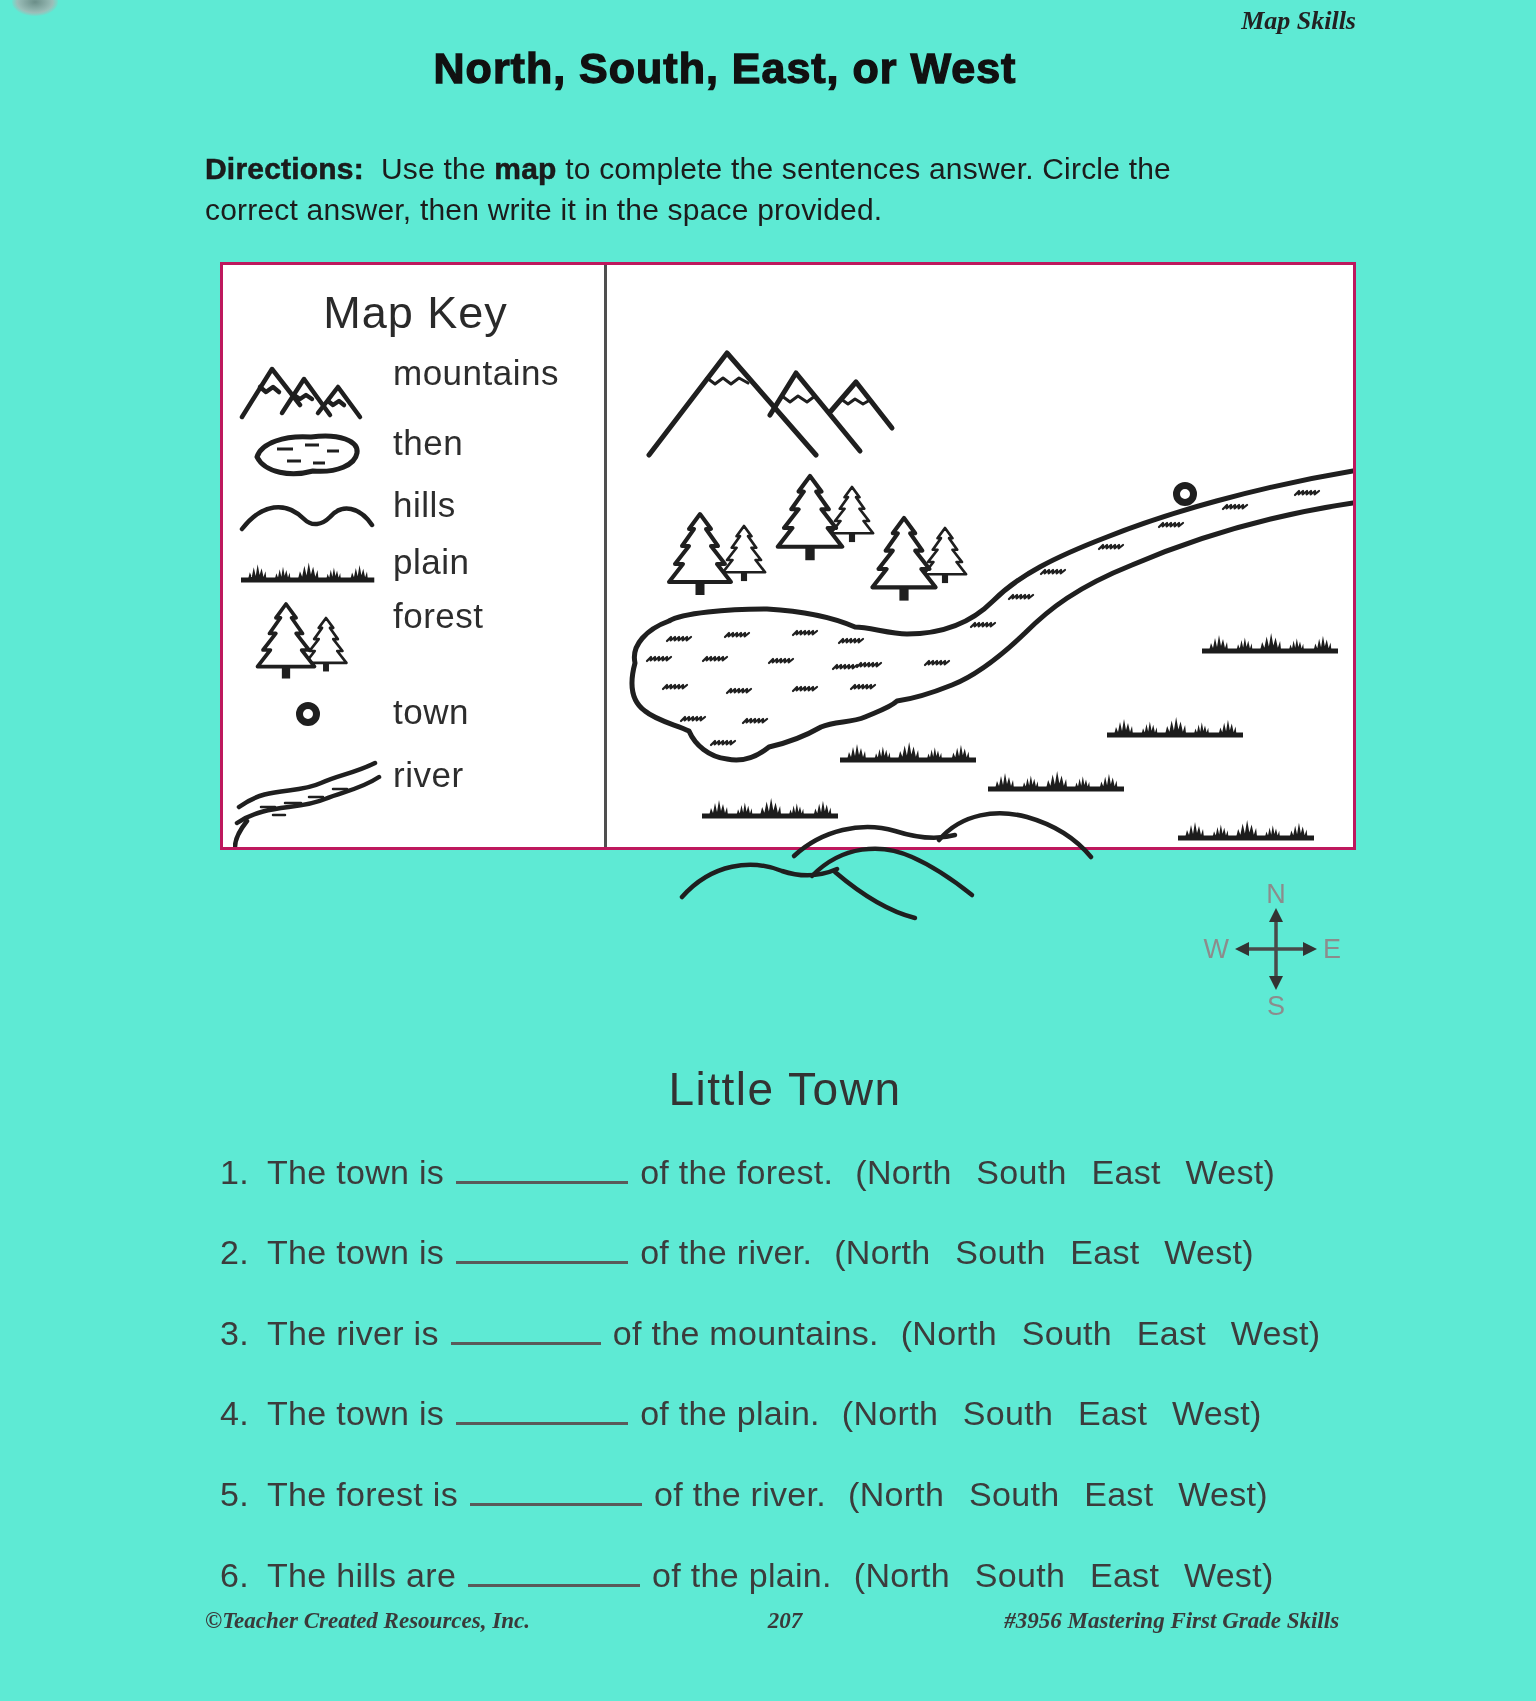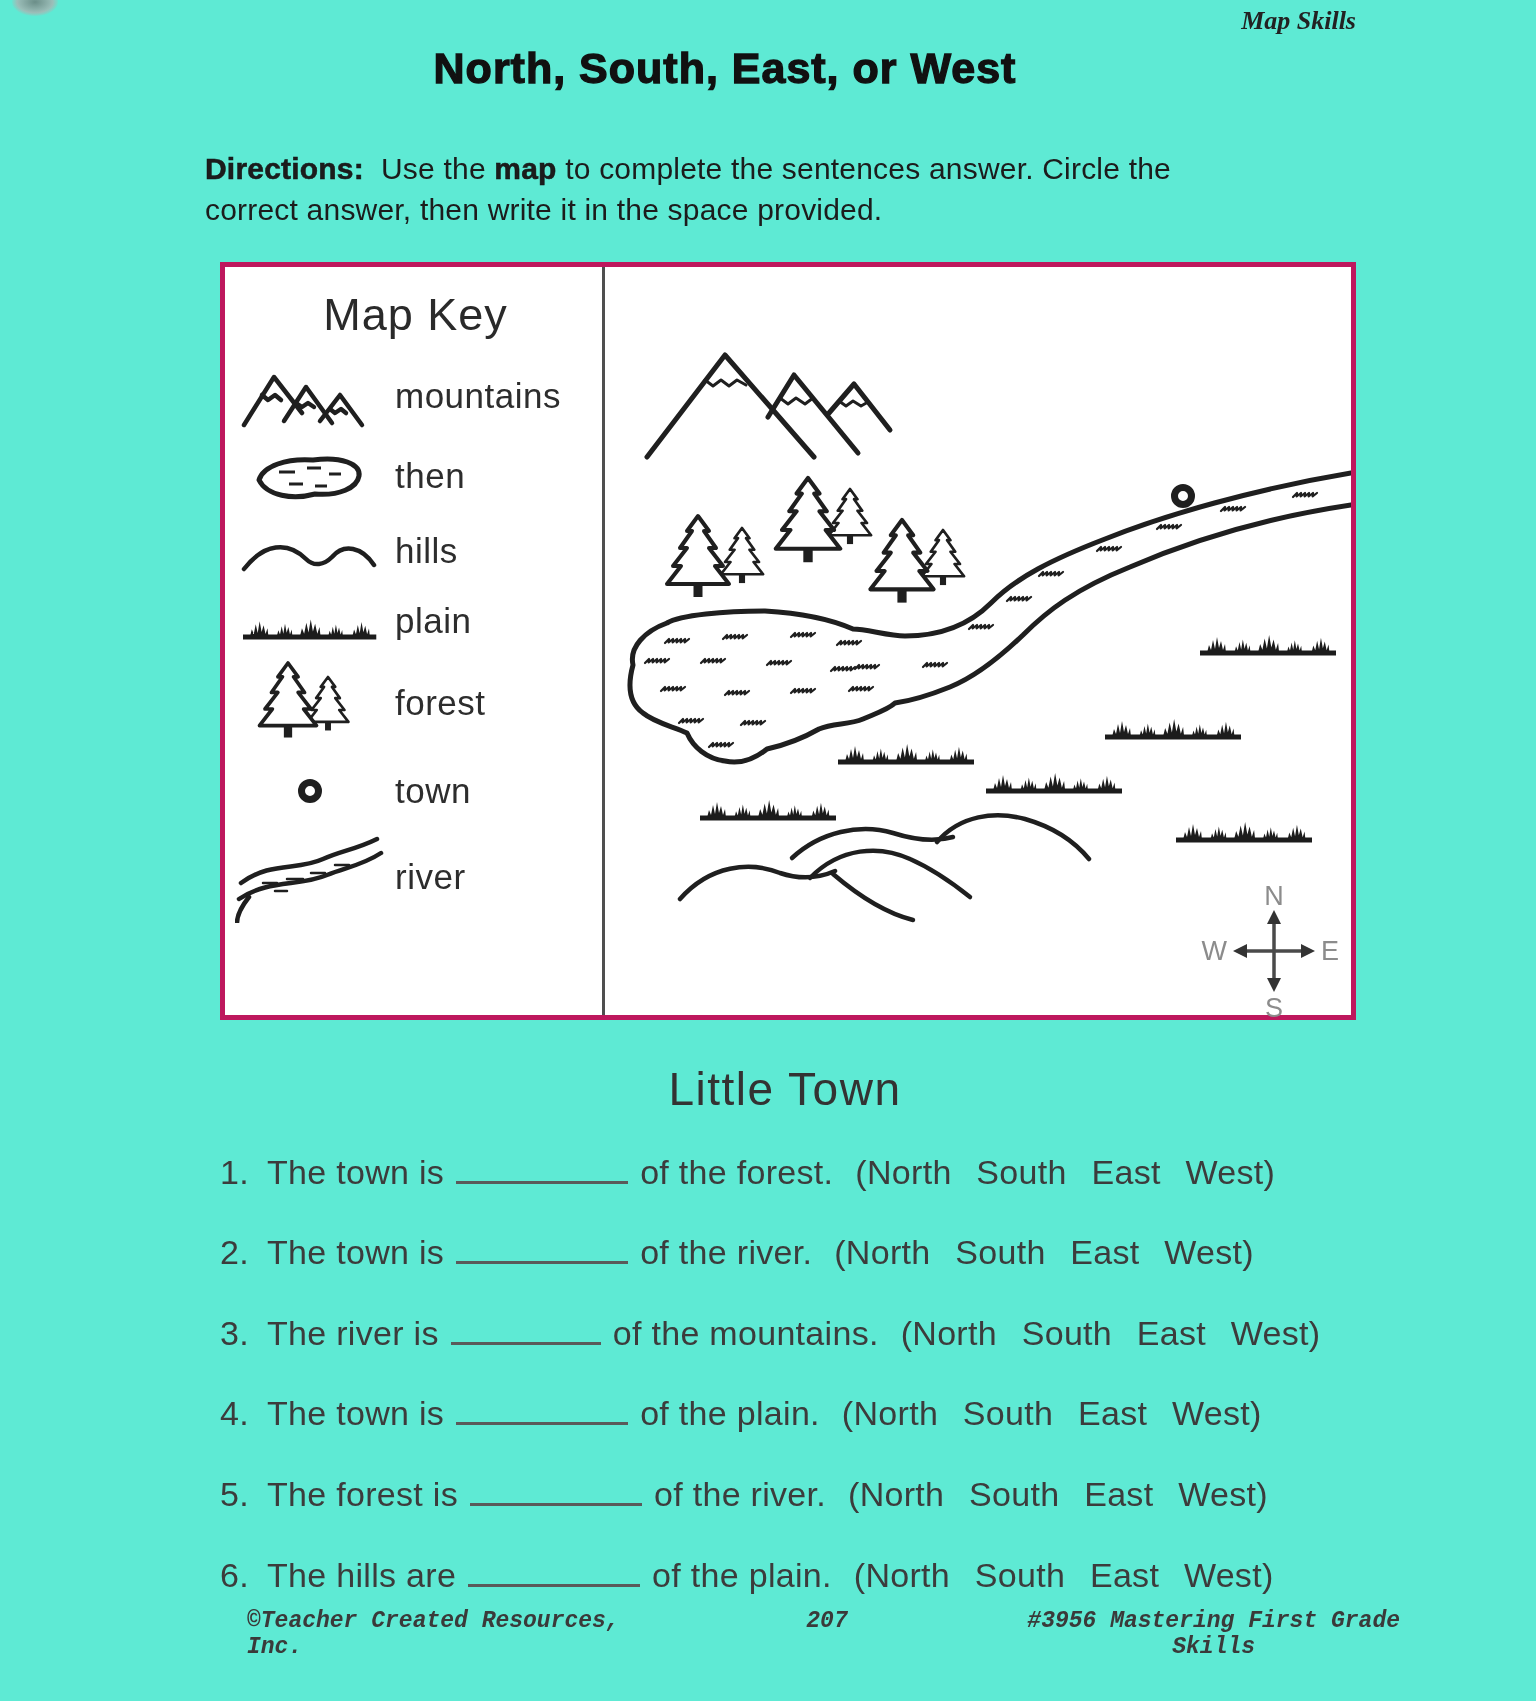--- a/index.html
+++ b/index.html
@@ -12,43 +12,43 @@
   .corner-label{position:absolute;top:6px;right:180px;font-family:"Liberation Serif",serif;
     font-style:italic;font-weight:bold;font-size:26px;color:#222;}
 
   .title{position:absolute;top:44px;left:50px;width:1350px;margin:0;text-align:center;
     font-size:43px;font-weight:700;letter-spacing:1px;color:#111;-webkit-text-stroke:1.3px #111;}
 
   .directions{position:absolute;left:205px;top:148px;width:1030px;margin:0;
     font-size:30px;line-height:1.38;color:#1c1c1c;letter-spacing:.2px;}
   .directions b{font-weight:700;-webkit-text-stroke:.5px #111;}
 
-  .map-box{position:absolute;left:220px;top:262px;width:1136px;height:758px;
-    border:5px solid #be185d;box-sizing:border-box;display:flex;background:#fff;}
+  .map-box{position:absolute;left:220px;top:262px;width:1136px;height:588px;
+    border:3px solid #be185d;box-sizing:border-box;display:flex;background:#fff;}
   .key-panel{width:387px;border-right:3px solid #4f4f4f;box-sizing:border-box;display:flex;
     flex-direction:column;padding:14px 6px 0 10px;}
   .key-title{text-align:center;font-size:45px;color:#2a2a2a;letter-spacing:1px;margin:8px 0 14px 0;font-weight:400;}
-  .key-row{display:flex;align-items:center;}
+  .key-row{display:flex;align-items:flex-start;}
   .key-icon{width:150px;display:flex;justify-content:center;align-items:center;flex-shrink:0;}
   .key-label{font-size:35px;color:#2d2d2d;letter-spacing:.5px;margin-left:10px;}
   .map-panel{flex:1;position:relative;}
 
   .map-title{position:absolute;left:205px;top:1062px;width:1160px;margin:0;text-align:center;
     font-size:46px;font-weight:400;color:#333;letter-spacing:1.5px;}
 
   .questions{position:absolute;left:205px;top:1150px;width:1180px;}
   .q-row{display:flex;align-items:baseline;margin-bottom:39px;font-size:34px;color:#3c3c3c;
     letter-spacing:.3px;white-space:nowrap;}
   .q-num{width:44px;text-align:right;margin-right:18px;flex-shrink:0;}
   .blank{display:inline-block;width:172px;border-bottom:3px solid #5a5a5a;height:.9em;
     margin:0 12px -7px 12px;}
   .q-opts{margin-left:22px;word-spacing:15px;}
 
   .footer{position:absolute;left:205px;top:1608px;width:1160px;display:flex;align-items:baseline;
-    font-family:Liberation Mono, monospace;font-style:italic;font-weight:bold;font-size:23px;color:#3a3a3a;margin-left:42px;}
+    font-family:Liberation Serif, serif;font-style:italic;font-weight:bold;font-size:23px;color:#3a3a3a;}
   .footer .f-left{flex:1;text-align:left;}
   .footer .f-center{flex:1;text-align:center;}
   .footer .f-right{flex:1;text-align:center;}
 
   svg{display:block;}
   .defs-holder{position:absolute;width:0;height:0;overflow:hidden;}
 </style>
 </head>
 <body>
 

